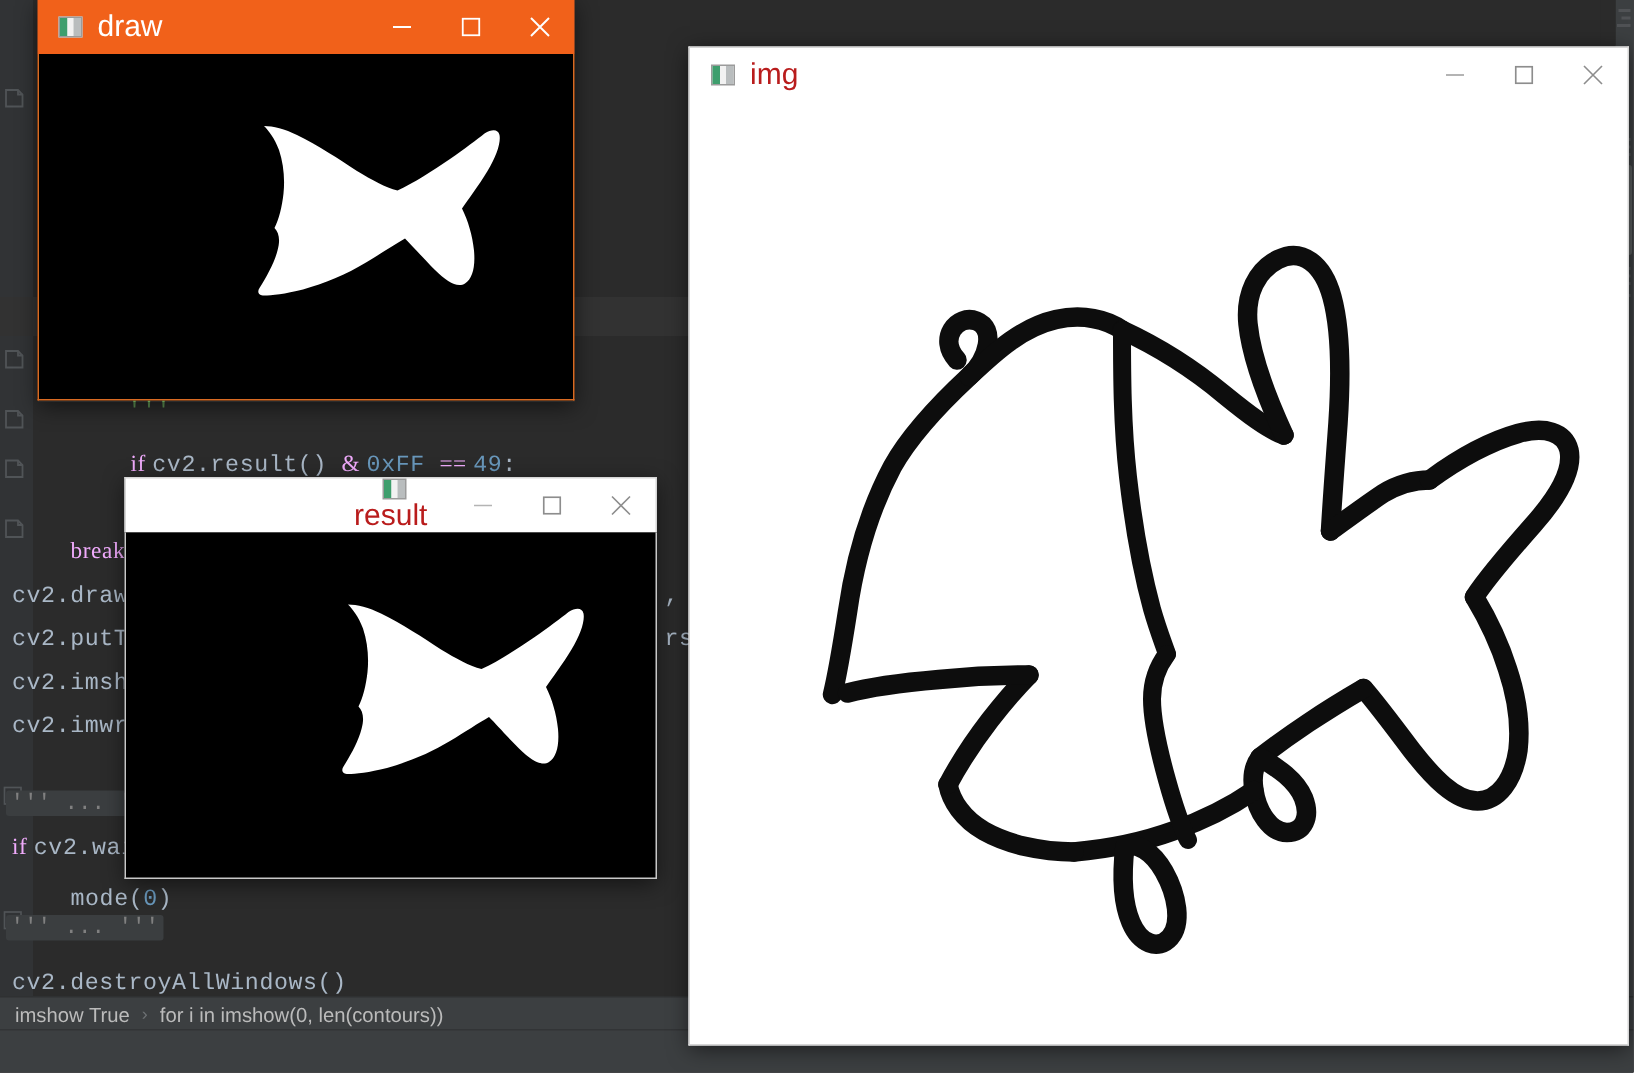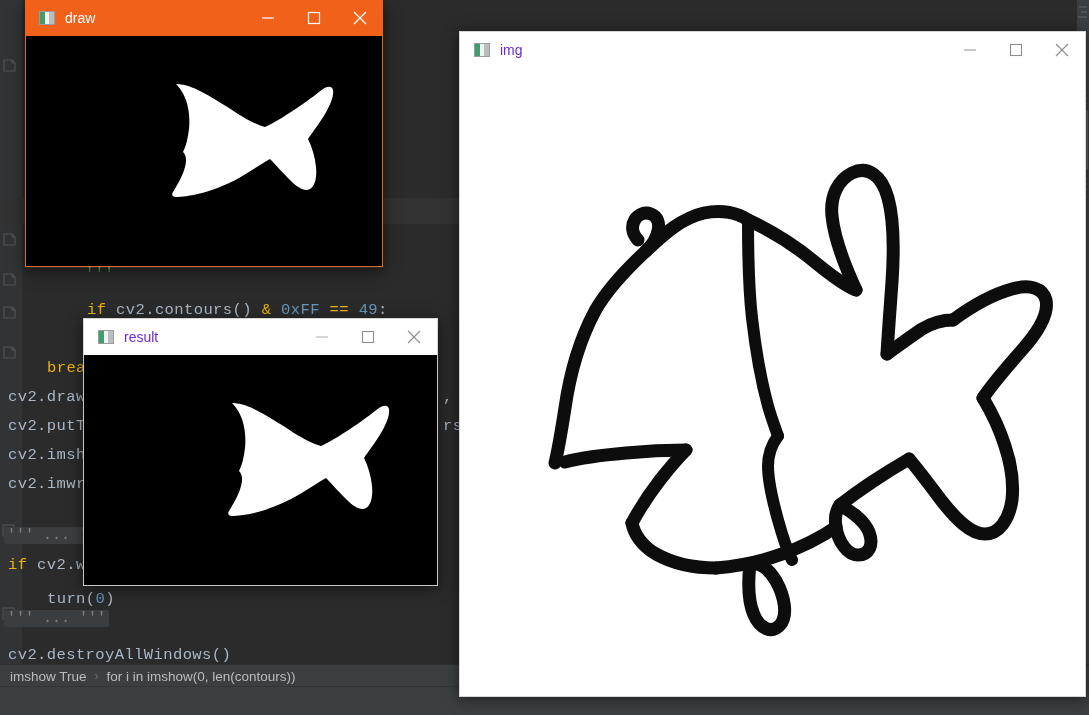--- a/index.html
+++ b/index.html
@@ -55,21 +55,21 @@
   }
 
   .code-line {
     position: absolute;
     white-space: pre;
     font-family: "Liberation Mono", monospace;
     font-size: 15.5px;
     letter-spacing: .4px;
     color: #a9b7c6;
   }
-  .kw      { color: #eab308; }
+  .kw      { color: #f0abfc; font-family: Liberation Serif, serif; }
   .num     { color: #6897bb; }
   .fn      { color: #a9b7c6; }
   .cmt     { color: #629755; font-style: italic; }
   .docstr  { color: #629755; }
 
   .fold-block {
     position: absolute;
     background: #3b3e40;
     border-radius: 2px;
     font-family: "Liberation Mono", monospace;
@@ -174,25 +174,25 @@
     flex: none;
   }
   .title-icon i {
     position: absolute;
     display: block;
   }
   .title-icon .c1 { left:0; top:0; width:5px; height:12px; background:#3e9e6d; }
   .title-icon .c2 { left:5px; top:0; width:4px; height:12px; background:#f2f2f2; }
   .title-icon .c3 { left:9px; top:0; width:5px; height:12px; background:#b9bdbe; }
   .title-text {
-    font-size: 14px;
+    font-size: 20px;
     font-family: "Liberation Sans", sans-serif;
   }
   .titlebar.active   .title-text { color: #ffffff; }
-  .titlebar.inactive .title-text { color: #6d28d9; }
+  .titlebar.inactive .title-text { color: #b91c1c; }
 
   .win-btns {
     position: absolute;
     right: 0; top: 0; bottom: 0;
     display: flex;
   }
   .win-btn {
     width: 46px;
     display: flex; align-items: center; justify-content: center;
   }
@@ -268,28 +268,28 @@
           <span class="base"></span>
       </div>
 
       <div style="position:absolute;left:0;right:0;top:198px;height:26px;background:#323232;"></div>
 
       <div id="code-host">
           <div class="code-line" style="left: 70px; top: 128px;"><span class="cmt">结束</span></div>
           <div class="code-line" style="left: 70px; top: 158px;"><span class="cmt">下方法：</span></div>
           <div class="code-line" style="left: 70px; top: 188px;"><span class="cmt">q')):</span></div>
           <div class="code-line" style="left: 85px; top: 265px;"><span class="docstr">'''</span></div>
-          <div class="code-line" style="left: 87px; top: 301px;"><span class="kw">if </span><span class="fn">cv2.contours() </span><span class="kw">&amp; </span><span class="num">0xFF </span><span class="kw">== </span><span class="num">49</span><span class="fn">:</span></div>
+          <div class="code-line" style="left: 87px; top: 301px;"><span class="kw">if </span><span class="fn">cv2.result() </span><span class="kw">&amp; </span><span class="num">0xFF </span><span class="kw">== </span><span class="num">49</span><span class="fn">:</span></div>
           <div class="code-line" style="left: 47px; top: 359px;"><span class="kw">break</span></div>
           <div class="code-line" style="left: 8px; top: 388px;"><span class="fn">cv2.drawContours(</span></div>
           <div class="code-line" style="left: 8px; top: 417px;"><span class="fn">cv2.putText(</span></div>
           <div class="code-line" style="left: 8px; top: 446px;"><span class="fn">cv2.imshow(</span></div>
           <div class="code-line" style="left: 8px; top: 475px;"><span class="fn">cv2.imwrite(</span></div>
           <div class="code-line" style="left: 8px; top: 556px;"><span class="kw">if </span><span class="fn">cv2.waitKey</span></div>
-          <div class="code-line" style="left: 47px; top: 590px;"><span class="fn">turn</span><span class="fn">(</span><span class="num">0</span><span class="fn">)</span></div>
+          <div class="code-line" style="left: 47px; top: 590px;"><span class="fn">mode</span><span class="fn">(</span><span class="num">0</span><span class="fn">)</span></div>
           <div class="code-line" style="left: 8px; top: 646px;"><span class="fn">cv2.destroyAllWindows()</span></div>
         </div>
       <div id="fold-host">
           <div class="fold-block" style="left: 4px; top: 527px;">''' ... '''</div>
           <div class="fold-block" style="left: 4px; top: 610px;">''' ... '''</div>
         </div>
       <div id="frag-host">
           <div class="code-line fn" style="left: 443px; top: 388px;">,</div>
           <div class="code-line fn" style="left: 443px; top: 417px;">rs</div>
         </div>
@@ -488,21 +488,21 @@
           C152,148 157,139 159,131
           C161,124 160,119 157,116
           C160,110 162,102 163,93
           C164,83 163,73 160,64
           C157,56 153,51 150,48 Z"></path>
       </svg>
     </div>
   </div>
 
   <div class="cvwin" style="left:83px; top:318px; width:355px; height:268px;">
-    <div class="titlebar inactive" style="border:1px solid #d6d6d6; border-bottom:none;">
+    <div class="titlebar inactive" style="border:1px solid #d6d6d6; border-bottom:none;flex-direction:column;">
       <span class="title-icon">
           <i class="c1"></i>
           <i class="c2"></i>
           <i class="c3"></i>
         </span>
       <span class="title-text">result</span>
       <span class="win-btns">
         <span class="win-btn">
           <svg width="14" height="12" viewBox="0 0 14 12">
               <path d="M1 6h12" stroke="#b4b4b4" stroke-width="1.1"></path>

